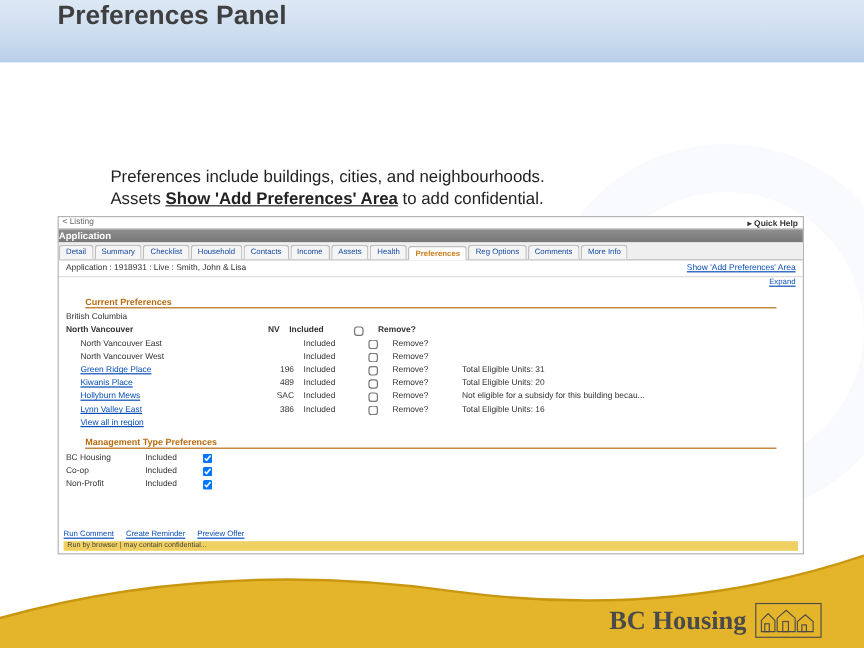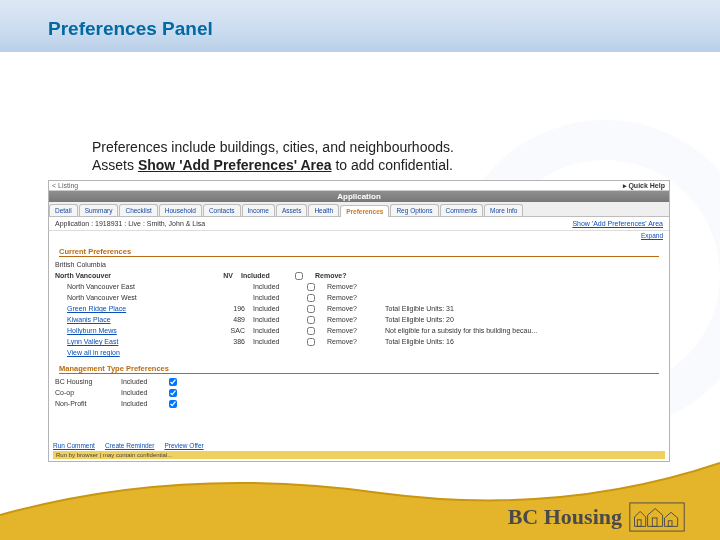--- a/index.html
+++ b/index.html
@@ -1,46 +1,46 @@
 <!DOCTYPE html>
 <html><head>
 <meta charset="utf-8">
 <style>
   html,body{margin:0;padding:0;width:720px;height:540px;font-family:Verdana,Arial,sans-serif;background:#fff;overflow:hidden;}
   .slide{position:relative;width:720px;height:540px;background:#fff;}
   
   .topband{position:absolute;top:0;left:0;width:720px;height:52px;
     background:linear-gradient(to bottom,#dde8f5 0%,#cbdcef 60%,#b9cfe8 100%);}
-  .title{position:absolute;top:18px;left:48px;font-size:19px;font-weight:bold;color:#0369a1;}
+  .title{position:absolute;top:0;left:48px;font-size:22px;font-weight:bold;color:#404040;}
   .intro{position:absolute;top:138px;left:48px;font-size:14px;color:#222;line-height:1.3;margin-left:44px;}
   .intro .bold{font-weight:bold;text-decoration:underline;}
 
   
   .yellow{position:absolute;bottom:0;left:0;width:720px;height:95px;overflow:hidden;}
   .yellow svg{display:block;}
   .logo{position:absolute;bottom:8px;right:34px;display:flex;align-items:center;gap:6px;}
   .logo .txt{font-family:Georgia,serif;font-size:22px;font-weight:bold;color:#4a4a4a;}
   .logo .houses{width:58px;height:30px;}
   
   .wm{position:absolute;right:-40px;top:120px;width:230px;height:230px;border:40px solid #f2f6fb;border-radius:50%;opacity:.5;}
 
   
   .app{position:absolute;top:180px;left:48px;width:620px;height:280px;border:1px solid #b4b4b4;background:#fff;font-size:7px;color:#333;}
   .app .link{color:#0a4fb7;text-decoration:underline;cursor:pointer;}
-  .app .hdr{background:linear-gradient(#8f8f8f,#777);color:#fff;text-align:center;font-weight:bold;padding:1px 0;font-size:8px;}
+  .app .hdr{background:linear-gradient(#8f8f8f,#777);color:#fff;text-align:left;font-weight:bold;padding:1px 0;font-size:8px;}
   .app .back{font-size:7px;padding:1px 3px;color:#666;border-bottom:1px solid #ccc;}
   .app .qh{position:absolute;right:4px;top:1px;font-size:7px;font-weight:bold;color:#333;}
   .app .tabs{display:flex;gap:0;border-bottom:1px solid #bdbdbd;background:#efefef;padding-top:2px;}
   .app .tab{font-size:6.5px;padding:2px 5px;border:1px solid #bdbdbd;border-bottom:none;background:#f5f5f5;border-radius:3px 3px 0 0;margin-right:1px;color:#1549a4;cursor:pointer;white-space:nowrap;}
   .app .tab.active{background:#fff;color:#c97c1a;font-weight:bold;position:relative;top:1px;}
   .app .subbar{display:flex;justify-content:space-between;align-items:center;padding:3px 6px;border-bottom:1px solid #ddd;}
   .app .expand{text-align:right;color:#0a4fb7;padding:1px 6px;font-size:6.5px;}
   .app .content{padding:3px 6px;}
   .app .section{font-size:7px;}
-  .app .sectitle{color:#b96c0f;font-weight:bold;border-bottom:1px solid #b96c0f;margin:4px 4px 2px;font-size:7.5px;}
+  .app .sectitle{color:#b96c0f;font-weight:bold;border-bottom:1px solid #b96c0f;margin:4px 16px 2px;font-size:7.5px;}
   .app .row{display:flex;align-items:center;gap:8px;height:11px;}
   .app .c1{width:130px;}
   .app .c2{width:40px;text-align:right;}
   .app .c3{width:46px;}
   .app .c4{width:12px;}
   .app .c5{width:50px;}
   .app .c6{width:180px;}
   .app .ind{padding-left:12px;}
   .app .bold{font-weight:bold;}
   .app input[type=checkbox]{width:8px;height:8px;margin:0;vertical-align:middle;}

